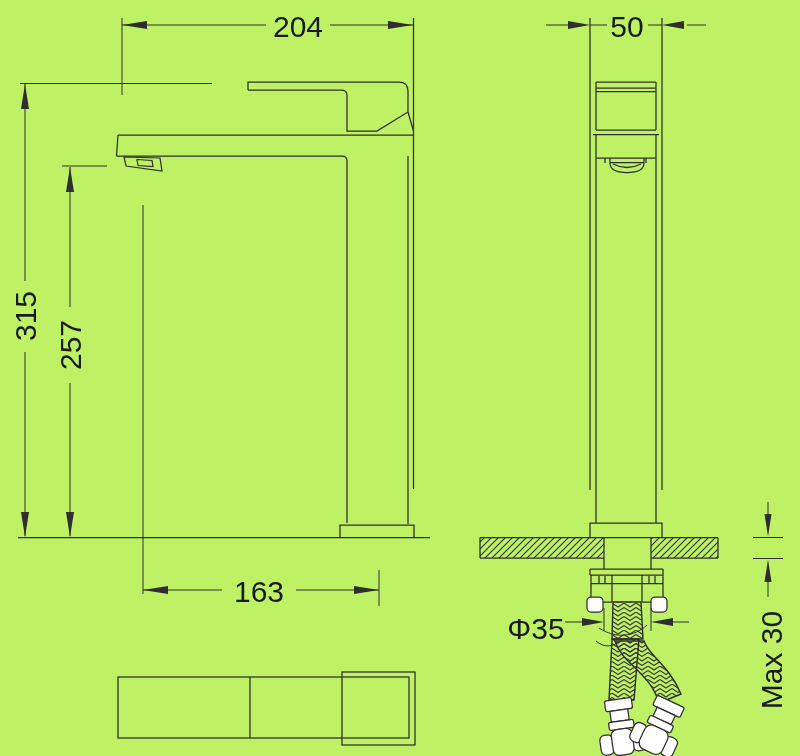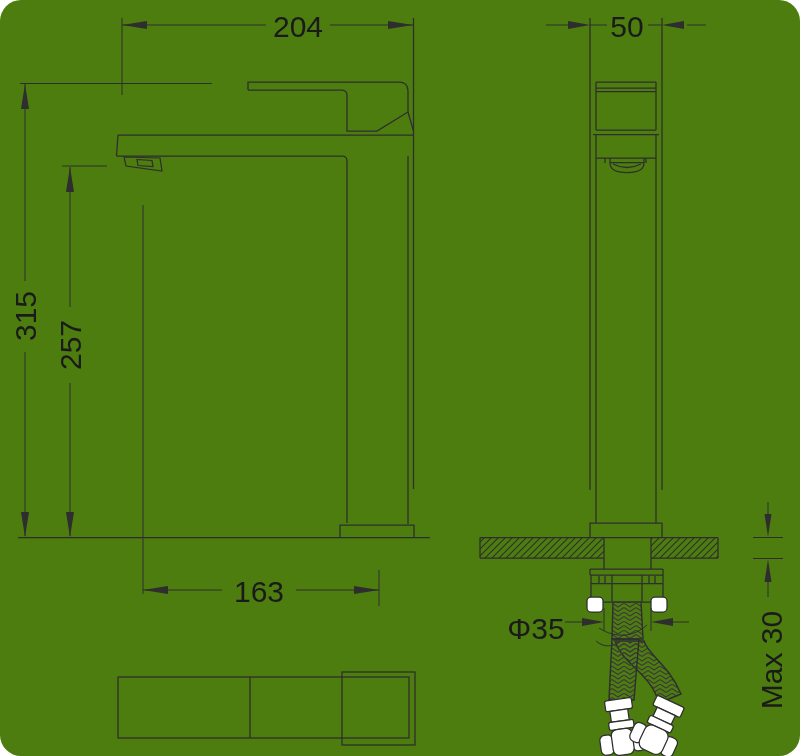--- a/index.html
+++ b/index.html
@@ -1,22 +1,21 @@
 <!DOCTYPE html>
 <html><head>
 <meta charset="utf-8">
 <style>
   html, body { margin: 0; padding: 0; background: #ffffff; }
   #stage {
     position: relative;
     width: 800px;
     height: 756px;
-    background: #4d7c0f;
+    background: #bef264;
     overflow: hidden;
-    border-radius: 21px;
   }
   svg { display: block; }
   text.dim {
     font-family: "Liberation Sans", sans-serif;
     font-size: 30px;
     fill: #1a1a1a;
   }
   .ln   { stroke: #2e2e2e; stroke-width: 1.25; fill: none; }
   .lnf  { stroke: #2e2e2e; stroke-width: 1.25; fill: #ffffff; }
   .dln  { stroke: #2e2e2e; stroke-width: 1;    fill: none; }

